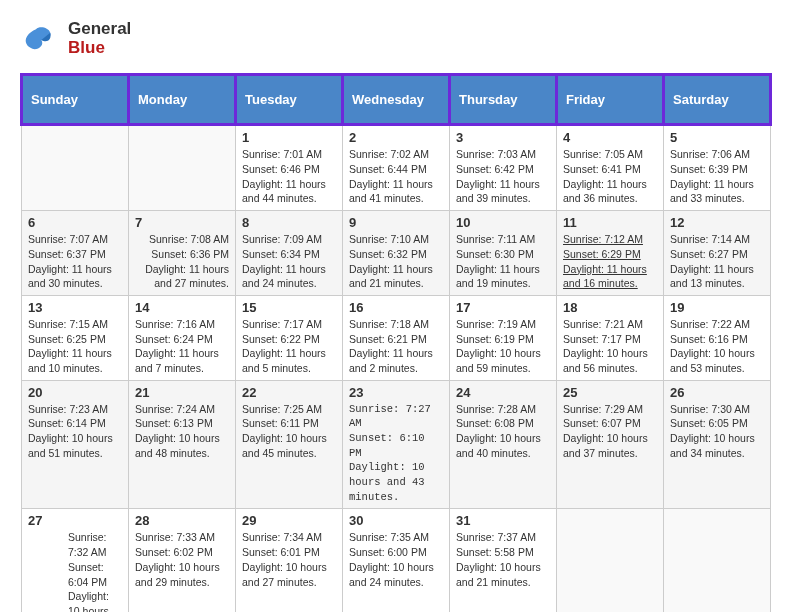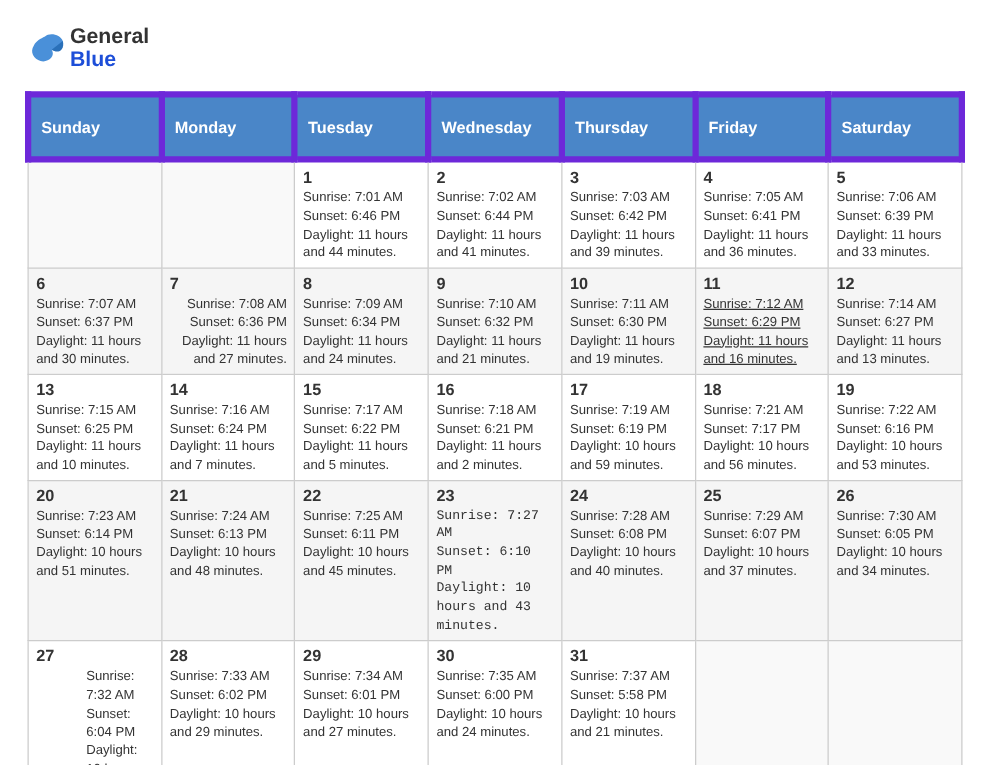--- a/index.html
+++ b/index.html
@@ -12,21 +12,21 @@
     }
     .header {
       display: flex;
       justify-content: space-between;
       align-items: flex-start;
       margin-bottom: 16px;
     }
     .logo {
       display: flex;
       align-items: center;
-      gap: 4px;
+      gap: 16px;
     }
     .logo-bird {
       width: 32px;
       height: 28px;
     }
     .title-block {
       text-align: right;
     }
     .month-title {
       font-size: 36px;
@@ -42,21 +42,21 @@
       border-collapse: collapse;
       font-size: 11px;
     }
     .calendar th {
       background: #4a86c8;
       color: #fff;
       padding: 16px 8px;
       text-align: left;
       font-size: 13px;
       font-weight: bold;
-      border: 5px solid #6d28d9;
+      border: 3px solid #6d28d9;
     }
     .calendar td {
       border: 1px solid #ccc;
       vertical-align: top;
       padding: 4px 6px;
       width: 107px;
       min-height: 80px;
       background: #fff;
     }
     .calendar td.empty {
@@ -84,21 +84,21 @@
 <body>
 
 <div class="header">
   <div class="logo">
     <svg class="logo-bird" viewBox="0 0 36 30" xmlns="http://www.w3.org/2000/svg">
       <path d="M18 4 C22 0, 32 2, 34 8 C36 14, 28 18, 24 16 C28 22, 20 28, 14 26 C8 24, 4 18, 8 12 C10 8, 14 6, 18 4Z" fill="#4a90d9"></path>
       <path d="M24 16 C30 20, 36 16, 34 8" fill="#2a70b9"></path>
     </svg>
     <div style="display:flex;flex-direction:column;line-height:1.1">
       <span style="font-size:17px;font-weight:bold;color:#333;">General</span>
-      <span style="font-size:17px;font-weight:bold;color:#1d4ed8;">Blue</span>
+      <span style="font-size:17px;font-weight:bold;color:#b91c1c;">Blue</span>
     </div>
   </div>
   <div class="title-block">
     <div class="month-title"></div>
     <div class="location"></div>
   </div>
 </div>
 
 <table class="calendar">
   <thead>

